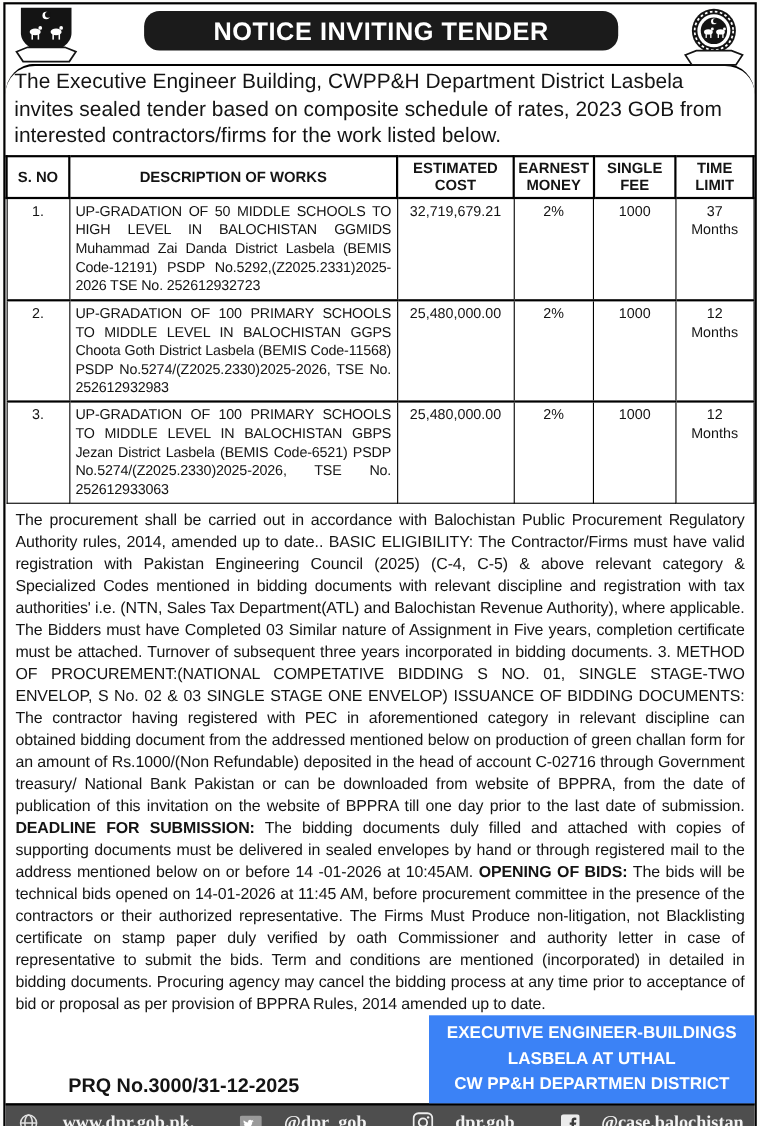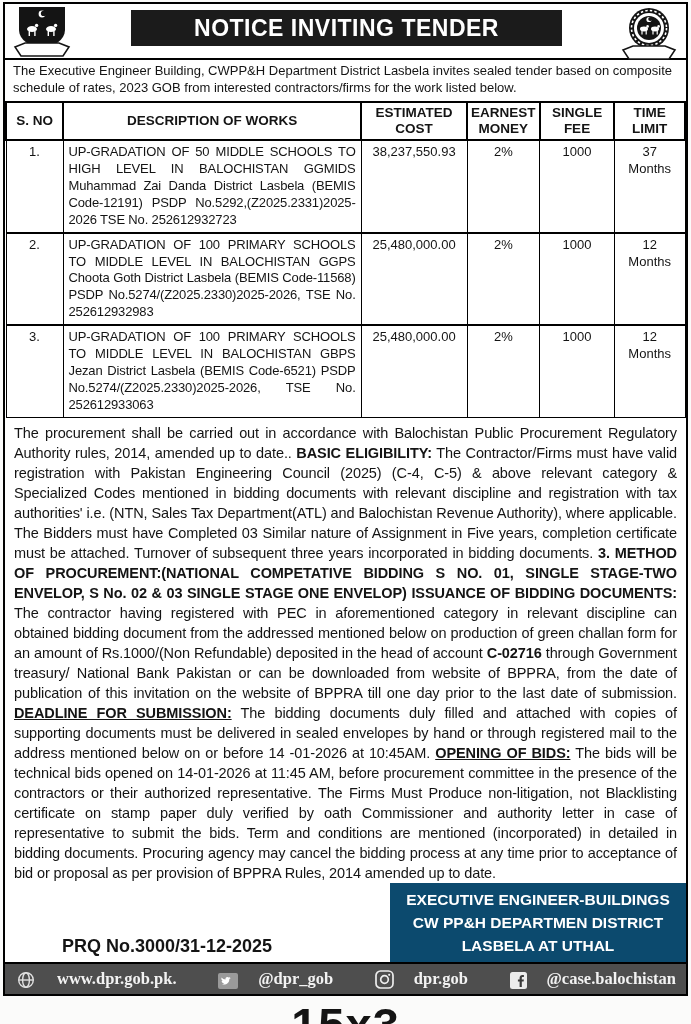--- a/index.html
+++ b/index.html
@@ -5,41 +5,41 @@
   html,body{margin:0;padding:0;background:#fbfbfa;}
   body{width:691px;font-family:"Liberation Sans",sans-serif;color:#141414;-webkit-font-smoothing:antialiased;}
   .sheet{margin:2px 3px 0 3px;border:2px solid #000;background:#fff;}
 
   
   .masthead{position:relative;height:54px;}
   .logo{position:absolute;top:2px;}
   .logo.left{left:8px;}
   .logo.right{right:6px;}
   .titlebar{position:absolute;left:126px;right:124px;top:6px;height:36px;background:#1b1b1b;color:#fff;
-    display:flex;align-items:center;justify-content:center;font-weight:bold;font-size:23px;letter-spacing:.5px;}
+    display:flex;align-items:center;justify-content:center;font-weight:bold;font-size:23px;letter-spacing:.5px;border-radius:14px;}
 
   
-  .intro{border-top:2px solid #000;padding:3px 8px 4px 8px;font-size:13px;line-height:1.3;}
+  .intro{border-top:2px solid #000;padding:3px 8px 4px 8px;font-size:19px;line-height:1.3;border-radius:27px;}
 
   
   table{width:100%;border-collapse:collapse;table-layout:fixed;padding-left:20px;}
   th{border:2px solid #000;font-size:13.5px;line-height:1.2;padding:2px 1px;}
   td{border:1.5px solid #000;border-top:2px solid #000;vertical-align:top;font-size:13px;line-height:1.3;padding:3px 5px;}
   td.desc{text-align:justify;letter-spacing:-.15px;}
   .ctr{text-align:center;}
 
   
   .terms{padding:5px 9px 0 9px;font-size:14.5px;line-height:1.38;text-align:justify;min-height:458px;box-sizing:border-box;letter-spacing:-.1px;}
-  .terms .b{font-weight:bold;}
-  .terms .bu{font-weight:bold;text-decoration:underline;}
+  .terms .b{font-weight:normal;}
+  .terms .bu{font-weight:bold;}
 
   
   .bottom-row{display:flex;justify-content:space-between;align-items:flex-end;padding-left:9px;}
   .prq{font-weight:bold;font-size:18px;padding-bottom:5px;white-space:nowrap;margin-left:48px;}
-  .sig{background:#0c4a6e;color:#fff;font-weight:bold;text-align:center;font-size:15.5px;line-height:1.5;
+  .sig{background:#3b82f6;color:#fff;font-weight:bold;text-align:center;font-size:15.5px;line-height:1.5;
     padding:5px 10px;width:296px;box-sizing:border-box;}
 
   
   .socialbar{background:#4e4e4e;border-top:2px solid #000;color:#f2f2f2;display:flex;align-items:center;
     justify-content:space-between;padding:0 10px;height:30px;font-family:"Liberation Serif",serif;font-weight:bold;font-size:16.5px;}
   .social-item{display:flex;align-items:flex-end;gap:20px;white-space:nowrap;}
 
   
   .size-tag{text-align:center;font-size:47px;font-weight:bold;letter-spacing:1px;padding-top:1px;}
 </style>
@@ -111,21 +111,21 @@
         <th>ESTIMATED COST</th>
         <th>EARNEST MONEY</th>
         <th>SINGLE FEE</th>
         <th>TIME LIMIT</th>
       </tr>
     </thead>
     <tbody>
       <tr style="height:92px;">
         <td class="ctr">1.</td>
         <td class="desc">UP-GRADATION OF 50 MIDDLE SCHOOLS TO HIGH LEVEL IN BALOCHISTAN GGMIDS Muhammad Zai Danda District Lasbela (BEMIS Code-12191) PSDP No.5292,(Z2025.2331)2025-2026 TSE No. 252612932723</td>
-        <td class="ctr">38,237,550.93</td>
+        <td class="ctr">32,719,679.21</td>
         <td class="ctr">2%</td>
         <td class="ctr">1000</td>
         <td class="ctr">37 Months</td>
       </tr>
       <tr style="height:90px;">
         <td class="ctr">2.</td>
         <td class="desc">UP-GRADATION OF 100 PRIMARY SCHOOLS TO MIDDLE LEVEL IN BALOCHISTAN GGPS Choota Goth District Lasbela (BEMIS Code-11568) PSDP No.5274/(Z2025.2330)2025-2026, TSE No. 252612932983</td>
         <td class="ctr">25,480,000.00</td>
         <td class="ctr">2%</td>
         <td class="ctr">1000</td>
@@ -141,22 +141,22 @@
       </tr>
     </tbody>
   </table>
 
   <div class="terms"><span>The procurement shall be carried out in accordance with Balochistan Public Procurement Regulatory Authority rules, 2014, amended up to date.. </span><span class="b">BASIC ELIGIBILITY:</span><span> The Contractor/Firms must have valid registration with Pakistan Engineering Council (2025) (C-4, C-5) &amp; above relevant category &amp; Specialized Codes mentioned in bidding documents with relevant discipline and registration with tax authorities' i.e. (NTN, Sales Tax Department(ATL) and Balochistan Revenue Authority), where applicable. The Bidders must have Completed 03 Similar nature of Assignment in Five years, completion certificate must be attached. Turnover of subsequent three years incorporated in bidding documents. </span><span class="b">3. METHOD OF PROCUREMENT:(NATIONAL COMPETATIVE BIDDING S NO. 01, SINGLE STAGE-TWO ENVELOP, S No. 02 &amp; 03 SINGLE STAGE ONE ENVELOP) ISSUANCE OF BIDDING DOCUMENTS:</span><span> The contractor having registered with PEC in aforementioned category in relevant discipline can obtained bidding document from the addressed mentioned below on production of green challan form for an amount of Rs.1000/(Non Refundable) deposited in the head of account </span><span class="b">C-02716</span><span> through Government treasury/ National Bank Pakistan or can be downloaded from website of BPPRA, from the date of publication of this invitation on the website of BPPRA till one day prior to the last date of submission. </span><span class="bu">DEADLINE FOR SUBMISSION:</span><span> The bidding documents duly filled and attached with copies of supporting documents must be delivered in sealed envelopes by hand or through registered mail to the address mentioned below on or before 14 -01-2026 at 10:45AM. </span><span class="bu">OPENING OF BIDS:</span><span> The bids will be technical bids opened on 14-01-2026 at 11:45 AM, before procurement committee in the presence of the contractors or their authorized representative.  The Firms Must Produce non-litigation, not Blacklisting certificate on stamp paper duly verified by oath Commissioner and authority letter in case of representative to submit the bids.  Term and conditions are mentioned (incorporated) in detailed in bidding documents. Procuring agency may cancel the bidding process at any time prior to acceptance of bid or proposal as per provision of BPPRA Rules, 2014 amended up to date.</span></div>
 
   <div class="bottom-row">
     <div class="prq">PRQ No.3000/31-12-2025</div>
     <div class="sig">
       <div>EXECUTIVE ENGINEER-BUILDINGS</div>
+      <div>LASBELA AT UTHAL</div>
       <div>CW PP&amp;H DEPARTMEN DISTRICT</div>
-      <div>LASBELA AT UTHAL</div>
     </div>
   </div>
 
   <div class="socialbar">
     <div class="social-item">
       <svg width="22" height="18" viewBox="0 0 22 18">
         <g stroke="#e0e0e0" fill="none" stroke-width="1.4">
           <circle cx="11" cy="9" r="7.3"></circle>
             <ellipse cx="11" cy="9" rx="3.4" ry="7.3"></ellipse>
             <path d="M3.7 9 h14.6"></path>

